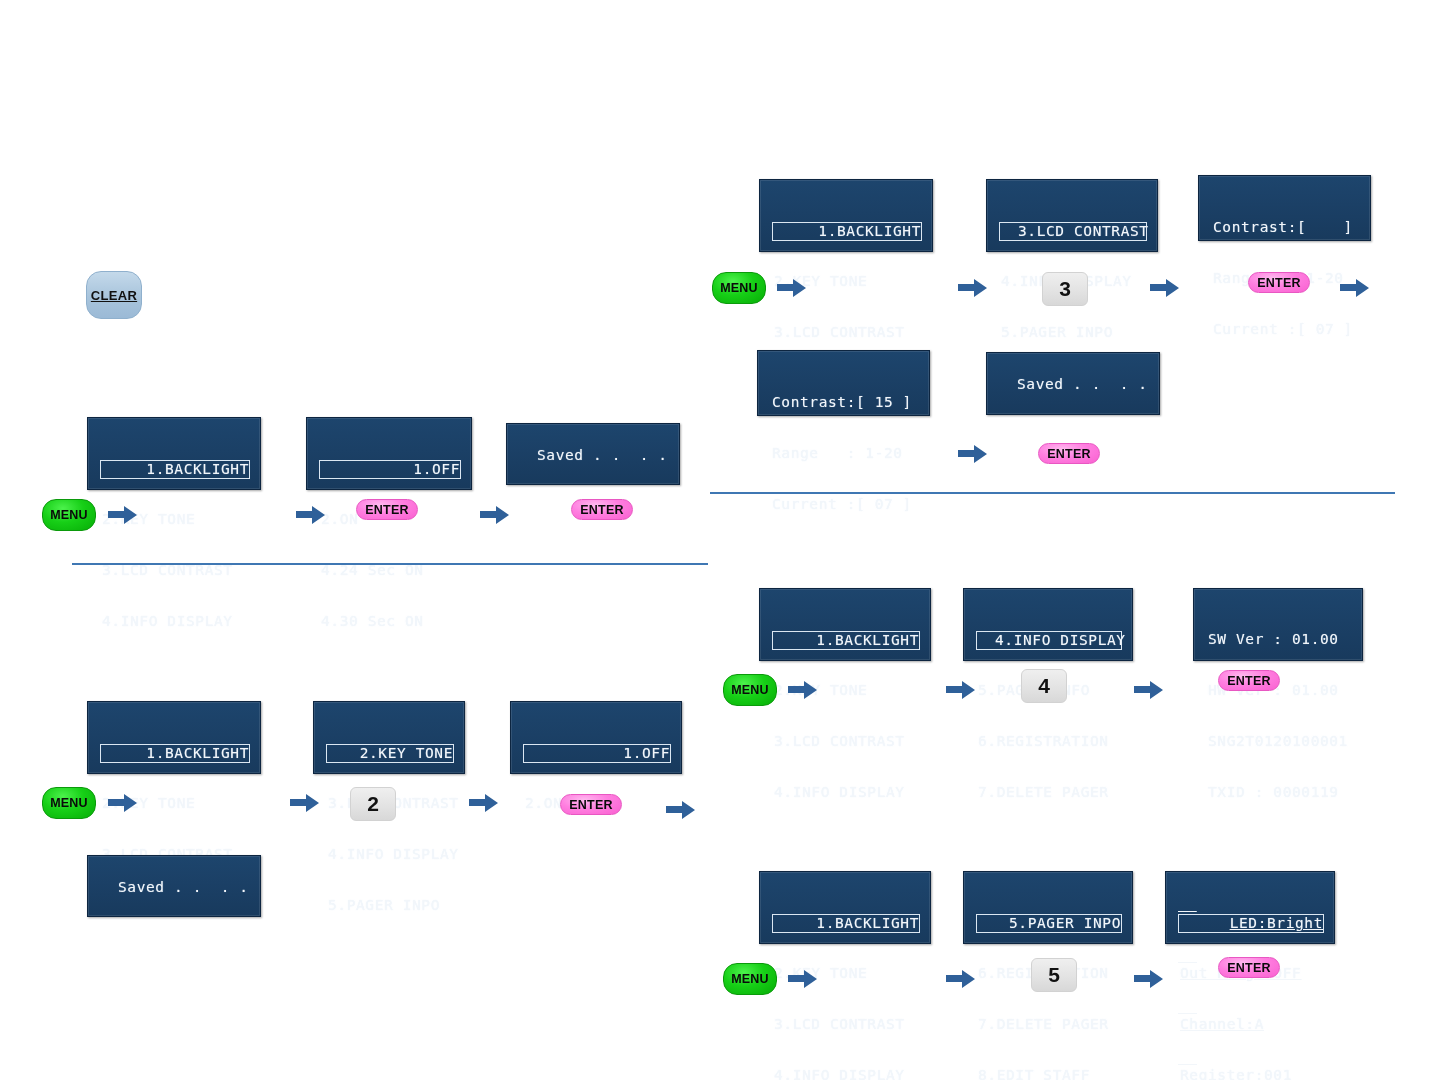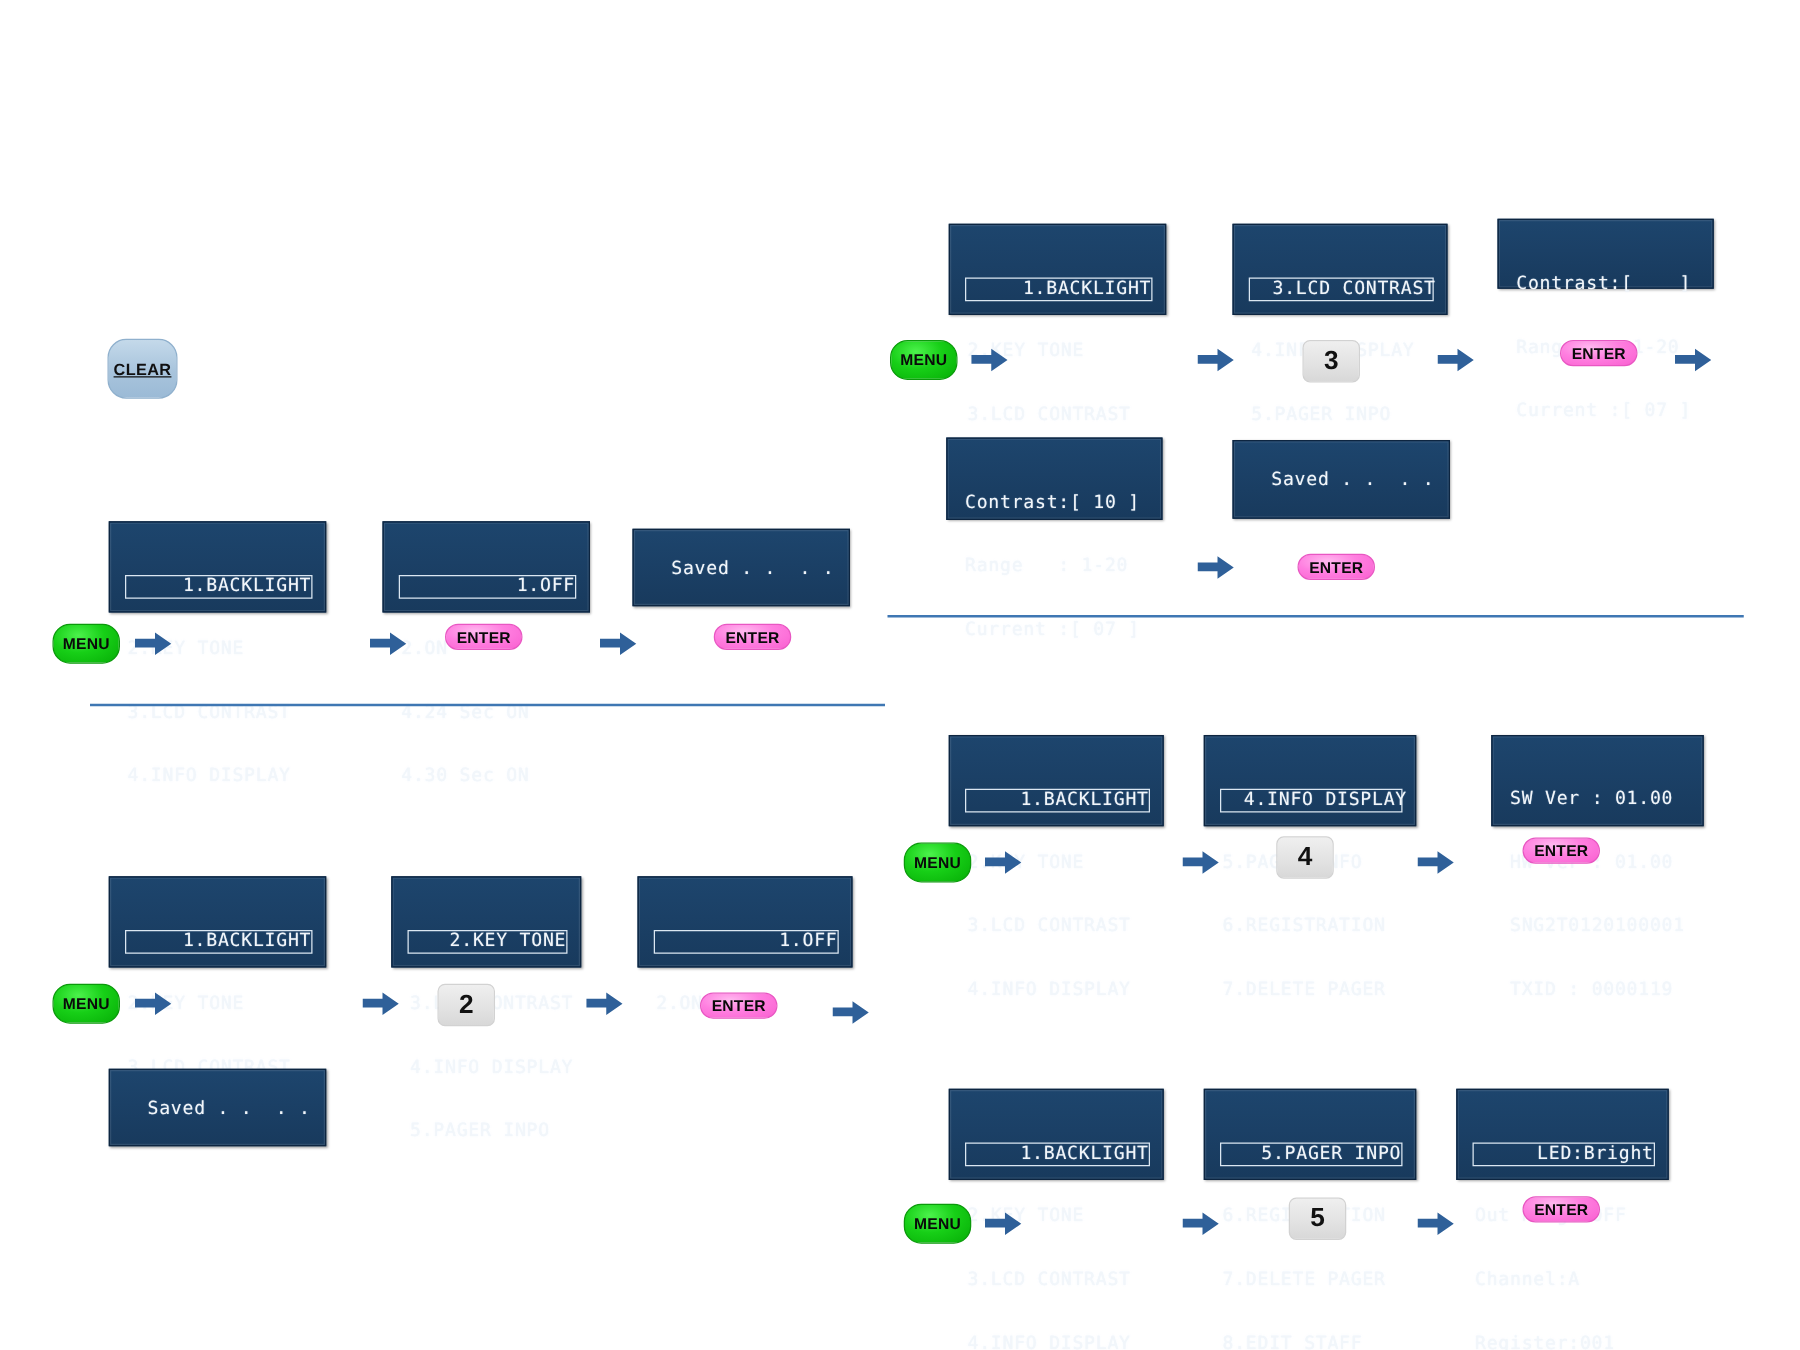--- a/index.html
+++ b/index.html
@@ -214,21 +214,21 @@
   <div class="line">4.INFO DISPLAY</div>
 </div>
 
 <div class="lcd" style="left:986px; top:179px; width:172px; height:73px;">
   <div class="line sel">3.LCD CONTRAST</div>
   <div class="line">4.INFO DISPLAY</div>
   <div class="line">5.PAGER INPO</div>
   <div class="line">6.REGISTRATION</div>
 </div>
 
-<div class="lcd" style="left:1198px; top:175px; width:173px; height:56px; padding-top:9px;">
+<div class="lcd" style="left:1198px; top:175px; width:173px; height:66px; padding-top:9px;">
   <div class="line">Contrast:[    ]</div>
   <div class="line">Range   : 1-20</div>
   <div class="line">Current :[ 07 ]</div>
 </div>
 
 <div class="key key-menu" style="left:712px; top:272px;">MENU</div>
 <div class="arrow" style="left:777px; top:277px;">
   <svg width="30" height="22" viewBox="0 0 30 22">
       <path d="M0 7 L16 7 L16 2 L29 11 L16 20 L16 14 L0 14 Z" fill="#2f6099"></path>
     </svg>
@@ -245,21 +245,21 @@
     </svg>
 </div>
 <div class="key key-enter" style="left:1248px; top:272px;">ENTER</div>
 <div class="arrow" style="left:1340px; top:277px;">
   <svg width="30" height="22" viewBox="0 0 30 22">
       <path d="M0 7 L16 7 L16 2 L29 11 L16 20 L16 14 L0 14 Z" fill="#2f6099"></path>
     </svg>
 </div>
 
 <div class="lcd" style="left:757px; top:350px; width:173px; height:66px; padding-top:9px;">
-  <div class="line">Contrast:[ 10 ]</div>
+  <div class="line">Contrast:[ 15 ]</div>
   <div class="line">Range   : 1-20</div>
   <div class="line">Current :[ 07 ]</div>
 </div>
 
 <div class="lcd center" style="left:986px; top:352px; width:174px; height:63px;">
   <div class="line">Saved . .  . .</div>
 </div>
 
 <div class="arrow" style="left:958px; top:443px;">
   <svg width="30" height="22" viewBox="0 0 30 22">
@@ -317,21 +317,21 @@
   <div class="line">4.INFO DISPLAY</div>
 </div>
 
 <div class="lcd" style="left:963px; top:871px; width:170px; height:73px;">
   <div class="line sel">5.PAGER INPO</div>
   <div class="line">6.REGISTRATION</div>
   <div class="line">7.DELETE PAGER</div>
   <div class="line">8.EDIT STAFF</div>
 </div>
 
-<div class="lcd" style="left:1165px; top:871px; width:170px; height:73px;">
+<div class="lcd" style="left:1165px; top:871px; width:170px; height:73px;text-decoration:underline;">
   <div class="line sel">LED:Bright</div>
   <div class="line">Out Range:OFF</div>
   <div class="line">Channel:A</div>
   <div class="line">Register:001</div>
 </div>
 
 <div class="key key-menu" style="left:723px; top:963px;">MENU</div>
 <div class="arrow" style="left:788px; top:968px;">
   <svg width="30" height="22" viewBox="0 0 30 22">
       <path d="M0 7 L16 7 L16 2 L29 11 L16 20 L16 14 L0 14 Z" fill="#2f6099"></path>

